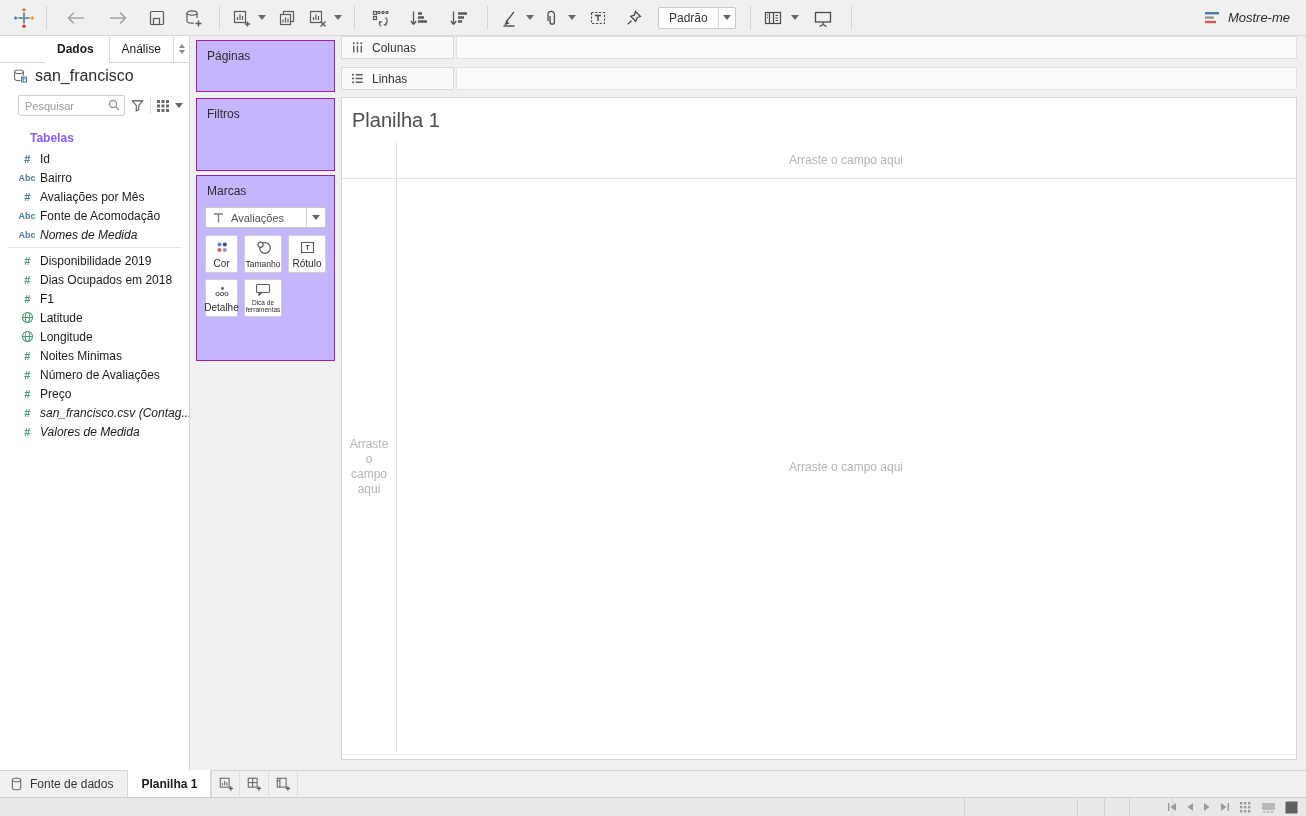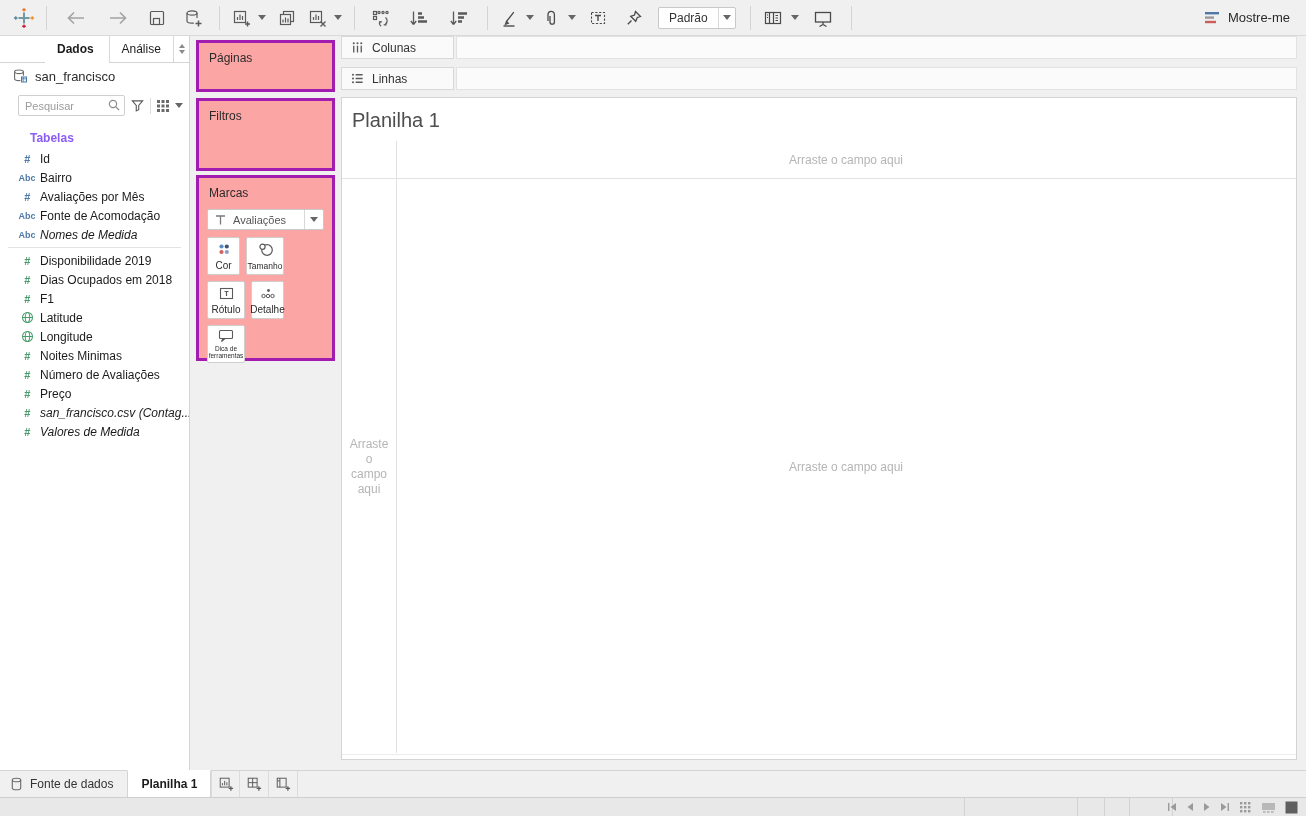--- a/index.html
+++ b/index.html
@@ -12,55 +12,55 @@
              border-bottom:1px solid #d9d9d9; display:flex; align-items:center; padding:0 10px; }
   .tbtn { display:flex; align-items:center; justify-content:center; height:28px; min-width:26px;
           padding:0 3px; cursor:pointer; border-radius:2px; }
   .tsep { width:1px; height:24px; background:#d4d4d4; margin:0 8px; }
   .caret { width:0; height:0; border-left:4px solid transparent; border-right:4px solid transparent;
            border-top:5px solid #666; margin:0 4px; }
   .fit-select { display:flex; align-items:center; height:22px; background:#fff; border:1px solid #c8c8c8;
                 border-radius:2px; margin:0 6px; cursor:pointer; }
   .fit-select .fit-label { padding:0 10px; font-size:12px; color:#333; min-width:58px; }
   .fit-select .fit-caret-cell { border-left:1px solid #d8d8d8; height:100%; display:flex; align-items:center; padding:0 4px; }
-  .toolbar-right { margin-left:auto; display:flex; align-items:center; gap:7px; cursor:pointer; padding-right:6px; }
+  .toolbar-right { margin-left:auto; display:flex; align-items:center; gap:7px; cursor:pointer; padding-right:6px;font-style:italic; }
   .showme-label { font-size:13px; color:#2b2b2b; }
 
   
   .datapane { position:absolute; top:36px; left:0; width:190px; bottom:46px; background:#fff;
               border-right:1px solid #d4d4d4; overflow:hidden; }
   .pane-tabs { display:flex; height:27px; border-bottom:1px solid #d4d4d4; align-items:stretch;padding-left:45px; }
   .pane-tab { flex:1; display:flex; align-items:center; padding-left:12px; font-size:12px; cursor:pointer; background:#fff; }
   .pane-tab.active { font-weight:bold; border-bottom:2px solid #fff; margin-bottom:-1px; }
   .pane-tab + .pane-tab { border-left:1px solid #d9d9d9; }
   .pane-handle { width:16px; display:flex; flex-direction:column; align-items:center; justify-content:center;
                  gap:2px; border-left:1px solid #d9d9d9; cursor:pointer; }
   .tri-up { width:0;height:0;border-left:3px solid transparent;border-right:3px solid transparent;border-bottom:4px solid #8a8a8a; }
   .tri-dn { width:0;height:0;border-left:3px solid transparent;border-right:3px solid transparent;border-top:4px solid #8a8a8a; }
-  .conn-row { height:26px; display:flex; align-items:center; gap:7px; padding-left:12px; font-size:13px; color:#2b2b2b; cursor:pointer; }
+  .conn-row { height:26px; display:flex; align-items:center; gap:7px; padding-left:12px; font-size:16px; color:#2b2b2b; cursor:pointer; }
   .search-row { display:flex; align-items:center; padding:6px 6px 6px 18px; gap:5px; }
   .search-box { flex:1; position:relative; }
   .search-box input { width:100%; height:21px; border:1px solid #cfcfcf; border-radius:2px; font-size:11px;
                       padding:0 18px 0 6px; color:#444; font-family:"Liberation Sans",sans-serif; background:#fff; }
   .search-box input::placeholder { color:#9c9c9c; }
   .search-glyph { position:absolute; right:4px; top:3px; }
   .section-title { font-size:12px; font-weight:bold; padding:9px 0 4px 30px; color:#8b5cf6; }
   .field { height:19px; display:flex; align-items:center; cursor:grab; padding-left:14px; }
   .ficon { width:26px; display:flex; justify-content:center; align-items:center; flex-shrink:0; }
   .glyph-num { font-size:11px; font-weight:bold; letter-spacing:-0.5px; }
   .glyph-abc { font-size:9px; font-weight:bold; }
   .dim  { color:#4f7aa7; }
   .mea  { color:#4a9c6d; }
   .flabel { font-size:12px; color:#1b1b1b; white-space:nowrap; }
   .flabel.it { font-style:italic; }
   .field-sep { height:1px; background:#e3e3e3; margin:3px 8px 3px 8px; }
 
   
   .cardscol { position:absolute; top:36px; left:190px; width:151px; bottom:46px; }
-  .card { position:absolute; left:6px; right:6px; background:#fca5a5; border:3px solid #a21caf; }
+  .card { position:absolute; left:6px; right:6px; background:#c4b5fd; border:1px solid #a21caf; }
   .card-title { font-size:12px; color:#2b2b2b; padding:8px 0 0 10px; }
   .card-pages   { top:4px;  height:52px; }
   .card-filters { top:62px; height:73px; }
   .card-marks   { top:139px; height:186px; }
   .marktype { margin:9px 8px 0 8px; height:21px; border:1px solid #c9c9c9; border-radius:2px; background:#fff;
               display:flex; align-items:center; cursor:pointer; }
   .marktype .mt-label { flex:1; font-size:11px; color:#555; padding-left:6px; }
   .marktype .mt-caret { border-left:1px solid #d8d8d8; height:100%; display:flex; align-items:center; padding:0 5px; }
   .markbtns { display:flex; flex-wrap:wrap; gap:6px; padding:7px 6px 0 8px; }
   .mbtn { width:38px; height:38px; border:1px solid #cfcfcf; border-radius:2px; background:#fff; cursor:pointer;

